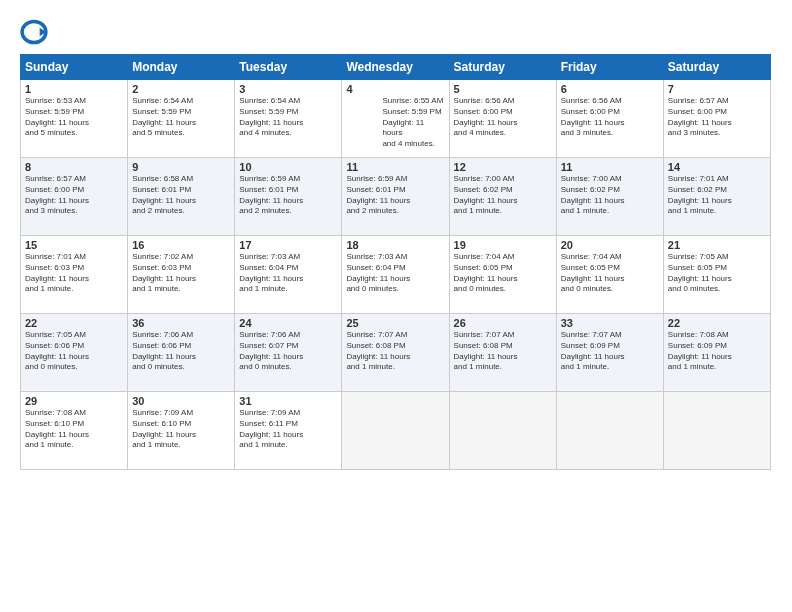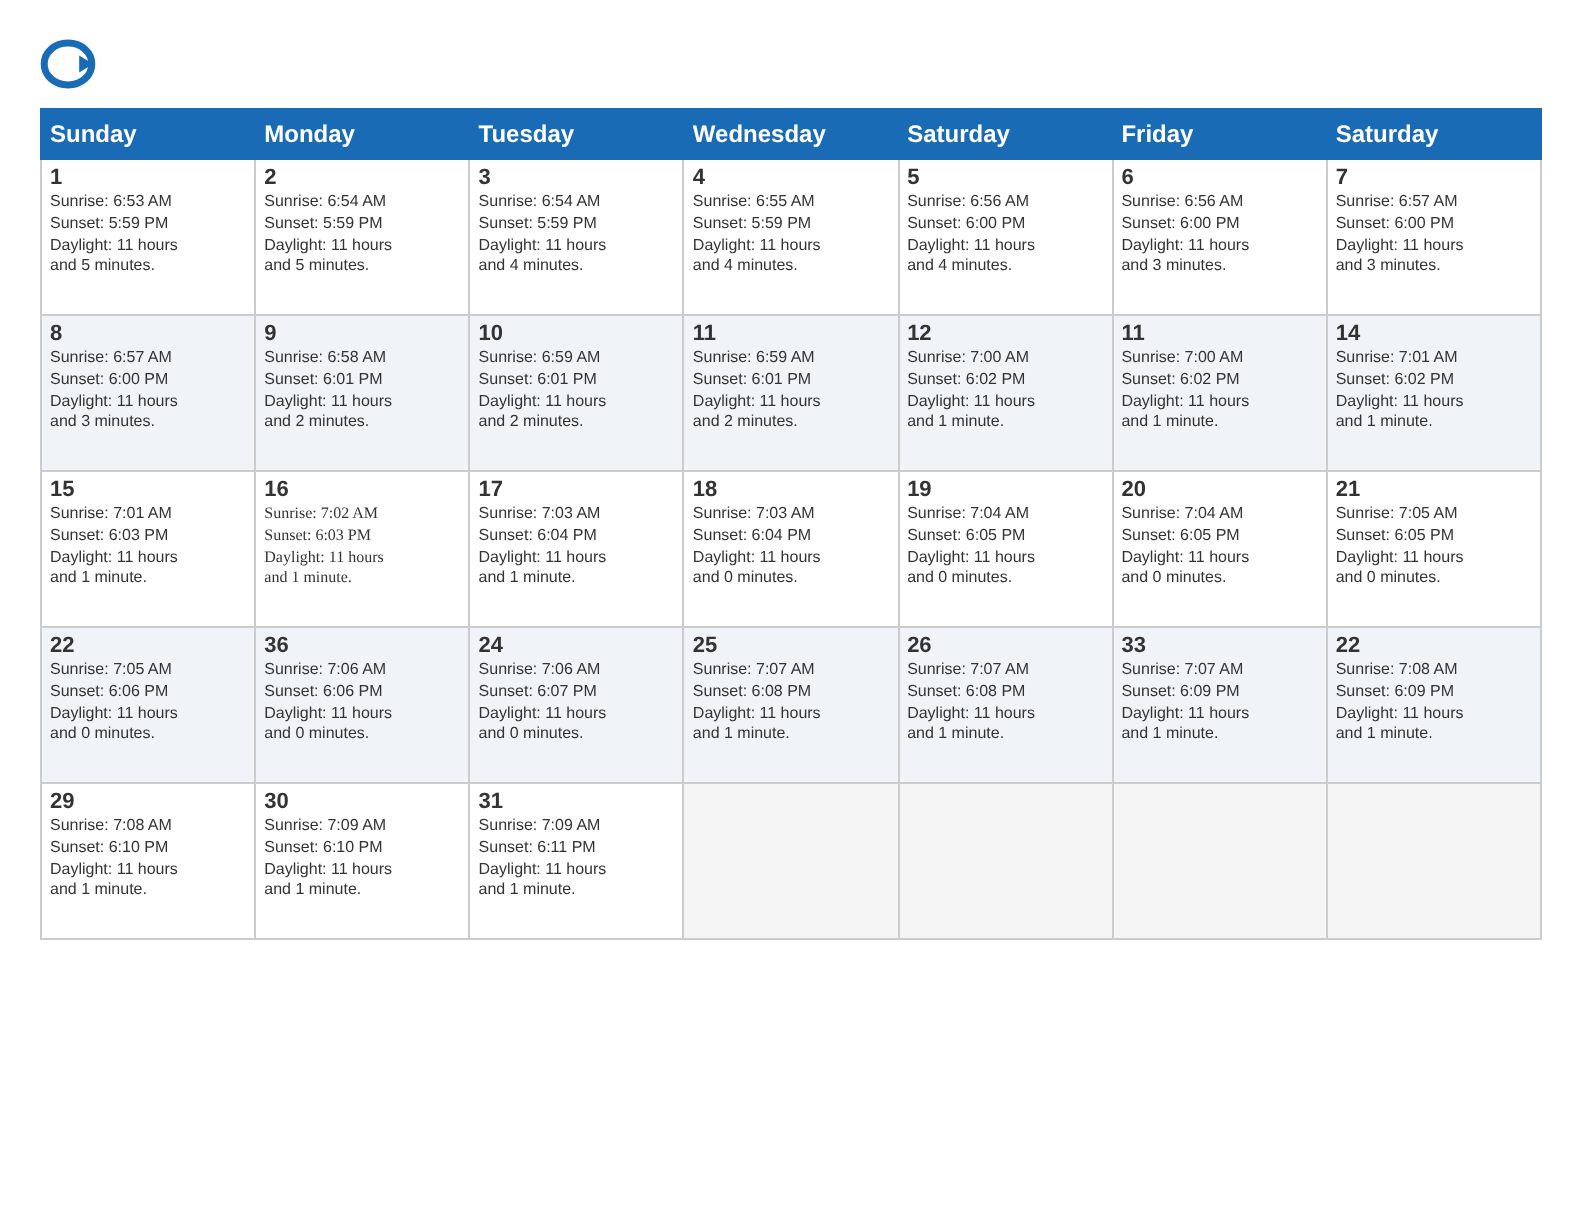--- a/index.html
+++ b/index.html
@@ -155,21 +155,21 @@
           </td>
           <td>
             <span class="day-num">3</span>
             <div class="day-detail" style="white-space: pre-line;">Sunrise: 6:54 AM
 Sunset: 5:59 PM
 Daylight: 11 hours
 and 4 minutes.</div>
           </td>
           <td>
             <span class="day-num">4</span>
-            <div class="day-detail" style="white-space: pre-line;">Sunrise: 6:55 AM
+            <div class="day-detail" style="white-space: pre-line; margin-left: 36px;">Sunrise: 6:55 AM
 Sunset: 5:59 PM
 Daylight: 11 hours
 and 4 minutes.</div>
           </td>
           <td>
             <span class="day-num">5</span>
             <div class="day-detail" style="white-space: pre-line;">Sunrise: 6:56 AM
 Sunset: 6:00 PM
 Daylight: 11 hours
 and 4 minutes.</div>
@@ -243,21 +243,21 @@
         <tr>
           <td>
             <span class="day-num">15</span>
             <div class="day-detail" style="white-space: pre-line;">Sunrise: 7:01 AM
 Sunset: 6:03 PM
 Daylight: 11 hours
 and 1 minute.</div>
           </td>
           <td>
             <span class="day-num">16</span>
-            <div class="day-detail" style="white-space: pre-line; font-family: Liberation Serif, serif;">Sunrise: 7:02 AM
+            <div class="day-detail" style="white-space: pre-line;">Sunrise: 7:02 AM
 Sunset: 6:03 PM
 Daylight: 11 hours
 and 1 minute.</div>
           </td>
           <td>
             <span class="day-num">17</span>
             <div class="day-detail" style="white-space: pre-line;">Sunrise: 7:03 AM
 Sunset: 6:04 PM
 Daylight: 11 hours
 and 1 minute.</div>

